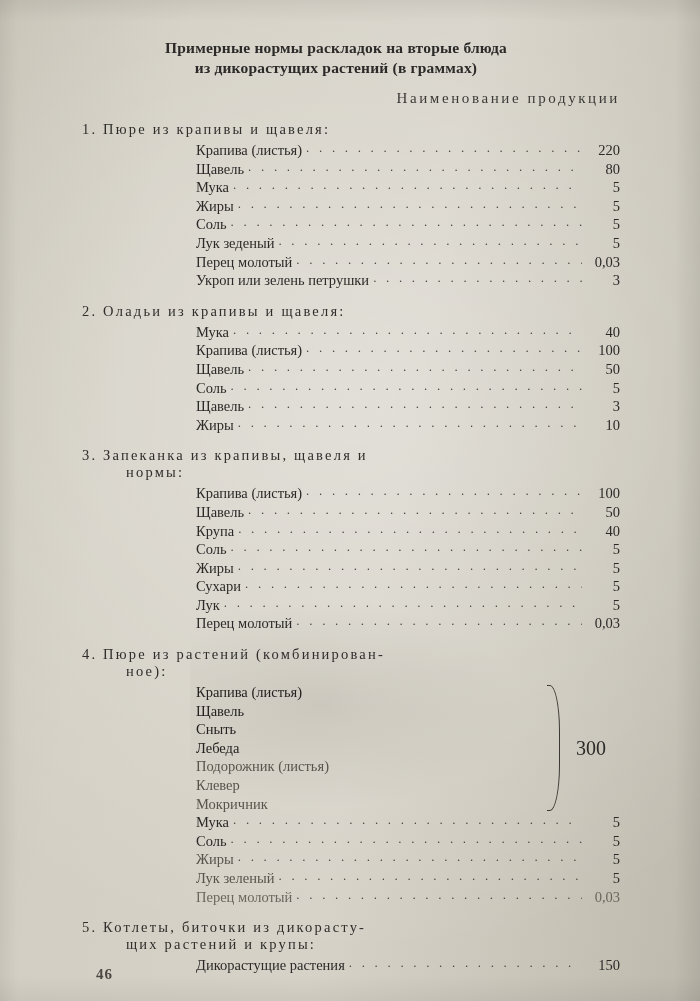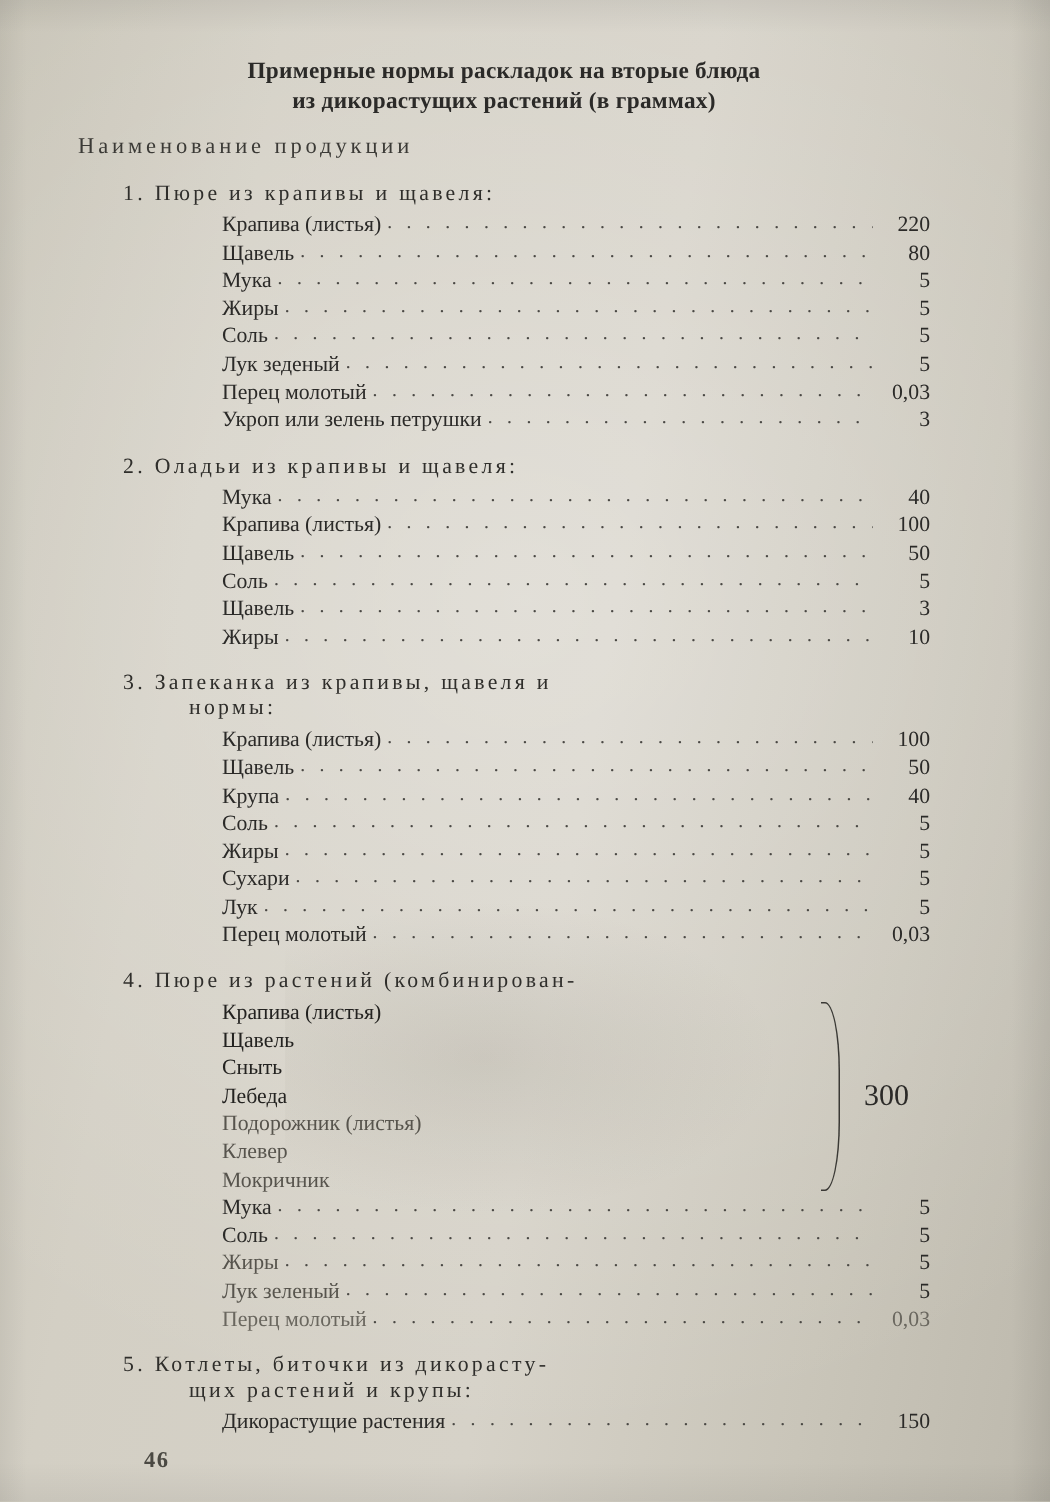--- a/index.html
+++ b/index.html
@@ -50,21 +50,21 @@
     text-align: center;
     font-weight: bold;
     font-size: 15.5px;
     line-height: 20px;
     letter-spacing: 0.2px;
     margin: 0 0 12px 0;
   }
   .title .l2 { display: block; }
 
   .subtitle {
-    text-align: left;
+    text-align: right;
     font-size: 15px;
     letter-spacing: 2.6px;
     margin: 0 0 14px 0;
     color: #3b3a36;
   }
 
   .section {
     margin: 0 0 13px 0;
   }
   .section-head {
@@ -85,20 +85,21 @@
     list-style: none;
     margin: 0;
     padding: 0 0 0 96px;
   }
   li.item {
     display: flex;
     align-items: flex-start;
     font-size: 14.5px;
     line-height: 18.6px;
     white-space: nowrap;
+    margin-left: 48px;
   }
   li.item .nm { flex: 0 0 auto; }
   li.item .dots {
     flex: 1 1 auto;
     overflow: hidden;
     margin: 0 4px;
     letter-spacing: 3.2px;
     color: #4a4844;
     font-size: 13px;
     position: relative;
@@ -296,20 +297,21 @@
             <span class="nm">Перец молотый</span>
             <span class="dots">. . . . . . . . . . . . . . . . . . . . . . . . . . . . . . . . . . . . . .</span>
             <span class="val">0,03</span>
           </li>
       </ul>
     </div>
 
     <div class="section">
       <div class="section-head">
         <span>4. Пюре из растений (комбинирован-</span>
+        <span class="cont">ное):</span>
       </div>
       <div class="brace-block">
         <ul class="items">
           <li class="item nodots">
               <span class="nm dark">Крапива (листья)</span>
               <span class="dots">.</span>
               <span class="val"></span>
             </li>
           <li class="item nodots">
               <span class="nm dark">Щавель</span>

